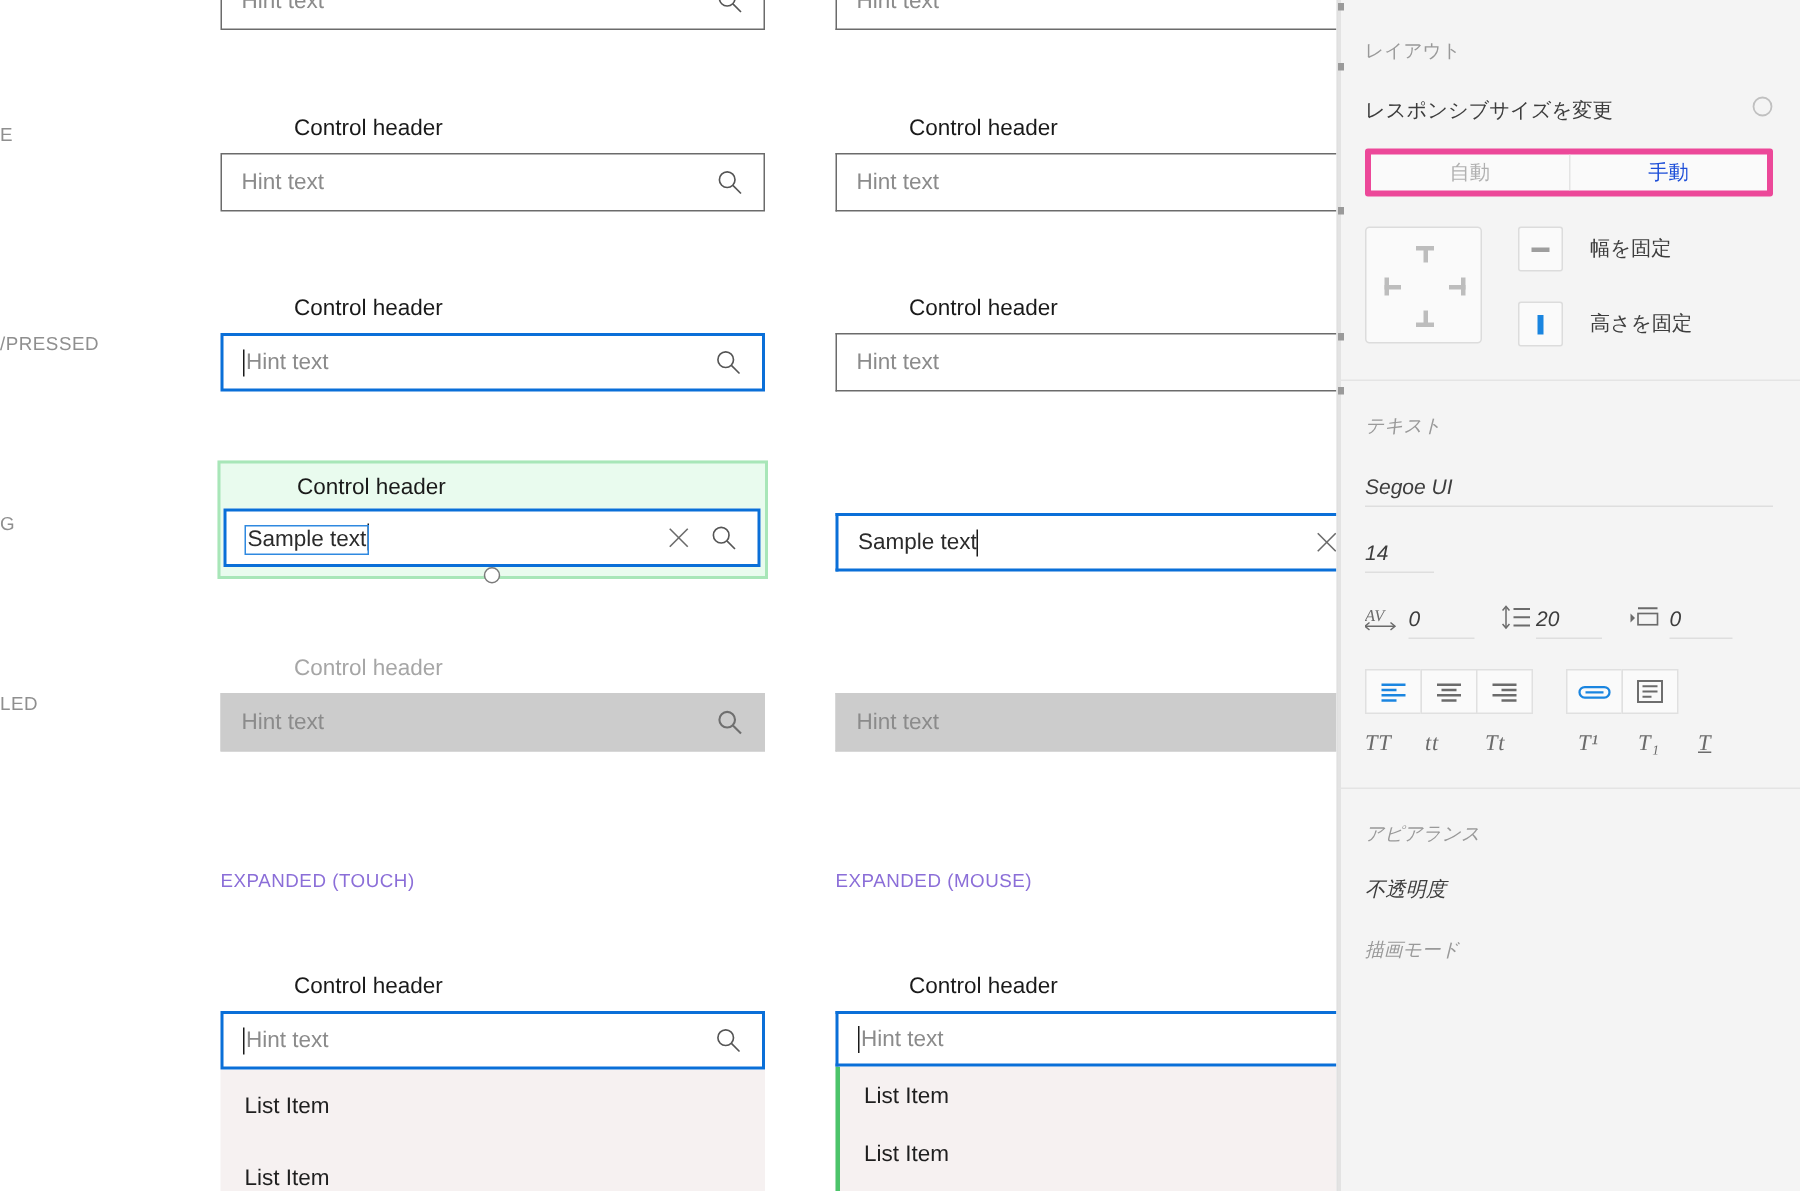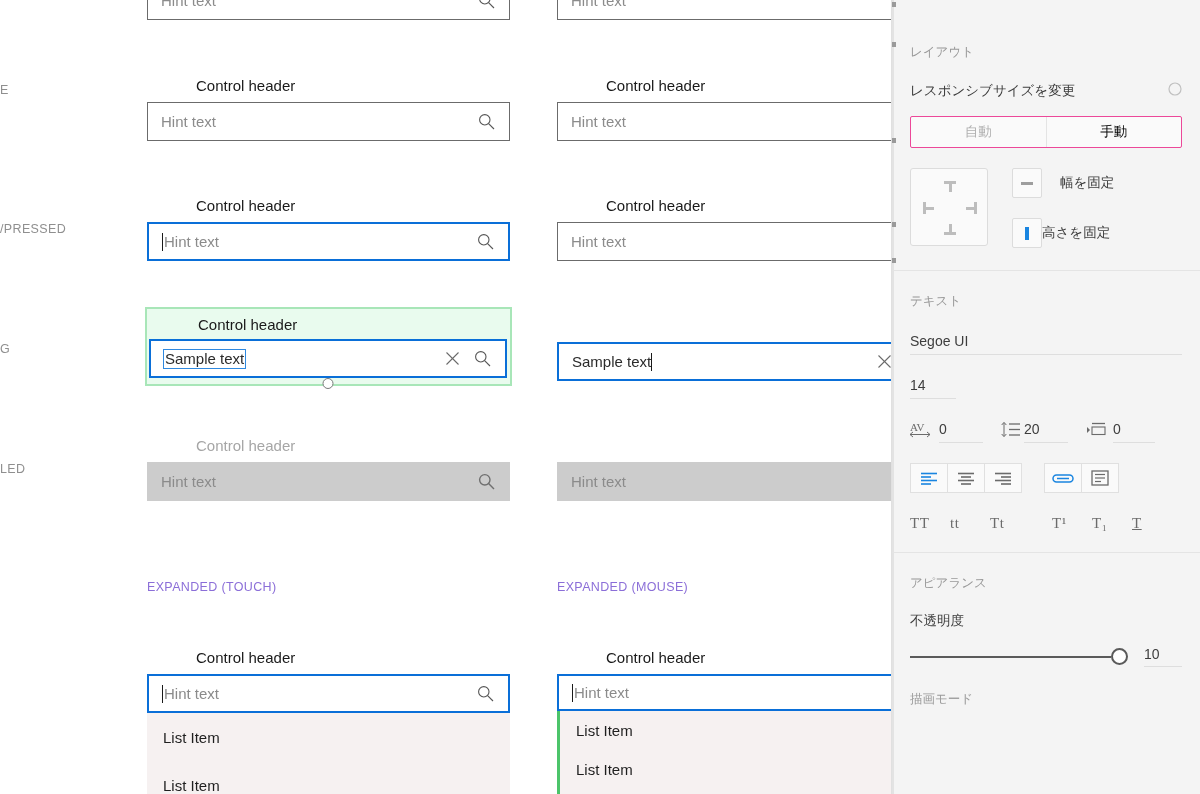--- a/index.html
+++ b/index.html
@@ -146,50 +146,50 @@
     position: absolute; left: 0; top: 0;
     width: 2px; height: 794px;
     background: #e3e3e3;
   }
   .gutter-tick {
     position: absolute; left: 0; width: 4px; height: 5px;
     background: #9a9a9a;
   }
 
   .sect { position: relative; padding: 0 18px; }
-  .sect + .sect { border-top: 1px solid #e4e4e4; }
+  .sect + .sect { border-top: 1px solid #e4e4e4; font-style: italic; }
   .sect-title {
     font-size: 12.5px;
     color: #999999;
     margin: 0;
     line-height: 16px;
   }
   .row { display: flex; align-items: center; }
 
   .resp-label { font-size: 13.5px; color: #3d3d3d; }
 
   .seg {
     display: flex;
     width: 100%;
-    border: 1px solid #ec4899;
+    border: 4px solid #ec4899;
     background: #fafafa;
     border-radius: 2px;
     overflow: hidden;
     height: 32px;
     justify-content: center;
   }
   .seg > div {
     flex: 1;
     display: flex; align-items: center; justify-content: center;
     font-size: 13.5px;
     color: #b0b0b0;
     border-right: 1px solid #e4e4e4;
   }
   .seg > div:last-child { border-right: none; }
-  .seg > div.on { color: #000000; }
+  .seg > div.on { color: #1d4ed8; }
 
   .constraint-box {
     width: 78px; height: 78px;
     border: 1px solid #dcdcdc;
     border-radius: 3px;
     background: #fafafa;
     position: relative;
   }
   .anchor {
     position: absolute;
@@ -418,21 +418,21 @@
   <div class="inspector">
 
     <div class="panel-gutter">
       <div class="gutter-tick" style="top:2px;"></div>
       <div class="gutter-tick" style="top:42px;"></div>
       <div class="gutter-tick" style="top:138px;"></div>
       <div class="gutter-tick" style="top:222px;"></div>
       <div class="gutter-tick" style="top:258px;"></div>
     </div>
 
-    <div class="sect" style="padding-top:44px; padding-bottom:22px;">
+    <div class="sect" style="padding-top:26px; padding-bottom:22px;">
       <div class="sect-title">レイアウト</div>
 
       <div class="row" style="margin-top:22px;">
         <span class="resp-label">レスポンシブサイズを変更</span>
         <span style="flex:1"></span>
         <span>
           <svg width="14" height="14" viewBox="0 0 14 14">
               <circle cx="7" cy="7" r="6" fill="none" stroke="#c0c0c0" stroke-width="1.2"></circle>
             </svg>
         </span>
@@ -463,21 +463,21 @@
           <div class="row">
             <div class="minibtn">
               <div style="width:12px; height:3px; background:#9e9e9e;"></div>
             </div>
             <span class="lock-label" style="margin-left:18px;">幅を固定</span>
           </div>
           <div class="row" style="margin-top:20px;">
             <div class="minibtn">
               <div style="width:4px; height:13px; background:#1a85e0;"></div>
             </div>
-            <span class="lock-label" style="">高さを固定</span>
+            <span class="lock-label" style="margin-left:18px;">高さを固定</span>
           </div>
         </div>
       </div>
     </div>
 
     <div class="sect" style="padding-top:22px; padding-bottom:20px;">
       <div class="sect-title">テキスト</div>
 
       <div style="margin-top:22px;">
         <div class="field-underline" style="display:block; width:100%;">Segoe UI</div>
@@ -559,43 +559,38 @@
             <svg width="18" height="16" viewBox="0 0 18 16">
               <rect x="1" y="1" width="16" height="14" fill="none" stroke="#6b6b6b" stroke-width="1.3"></rect>
               <line x1="4" y1="4.5" x2="14" y2="4.5" stroke="#6b6b6b" stroke-width="1.2"></line>
               <line x1="4" y1="8" x2="14" y2="8" stroke="#6b6b6b" stroke-width="1.2"></line>
               <line x1="4" y1="11.5" x2="10" y2="11.5" stroke="#6b6b6b" stroke-width="1.2"></line>
             </svg>
           </div>
         </div>
       </div>
 
-      <div class="row" style="margin-top:22px;">
+      <div class="row" style="margin-top:12px;">
         <span class="caseicon" style="width:40px;">TT</span>
         <span class="caseicon" style="width:40px;">tt</span>
         <span class="caseicon" style="width:40px;">Tt</span>
         <span style="width:22px;"></span>
         <span class="caseicon" style="width:40px;">T¹</span>
         <span class="caseicon" style="width:40px;">T₁</span>
         <span class="caseicon" style="width:30px; text-decoration:underline;">T</span>
       </div>
     </div>
 
     <div class="sect" style="padding-top:22px;">
       <div class="sect-title">アピアランス</div>
 
       <div style="margin-top:20px;">
         <span class="lock-label">不透明度</span>
       </div>
 
-      <div class="row" style="margin-top:16px;">
-        <div class="slider-track"></div>
-        <div class="slider-thumb"></div>
-        <div class="slider-val" style="margin-left:16px;">10</div>
-      </div>
 
       <div style="margin-top:22px;">
         <span class="sect-title">描画モード</span>
       </div>
     </div>
 
   </div>
 </div>
 
 </body></html>

